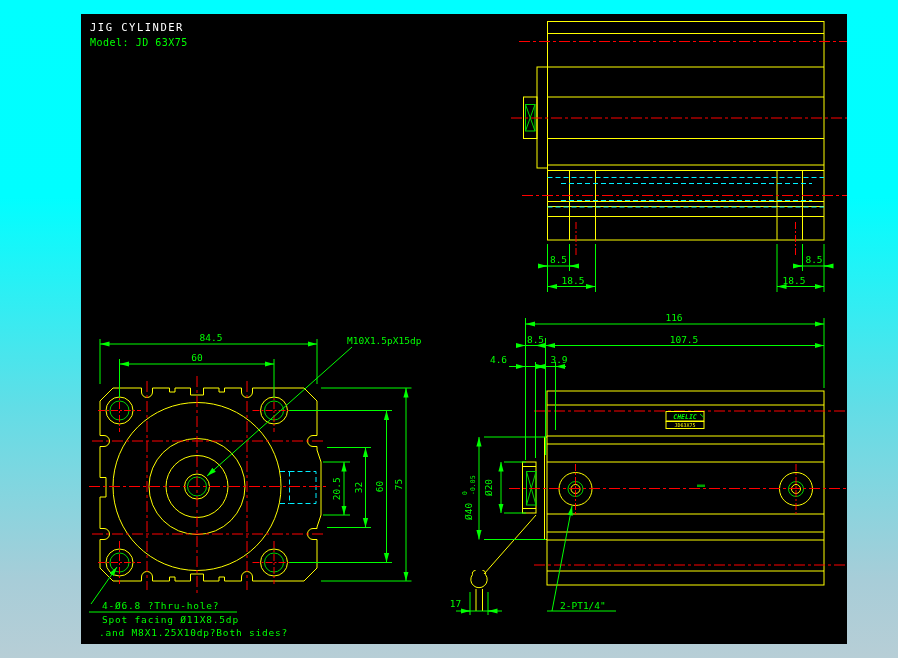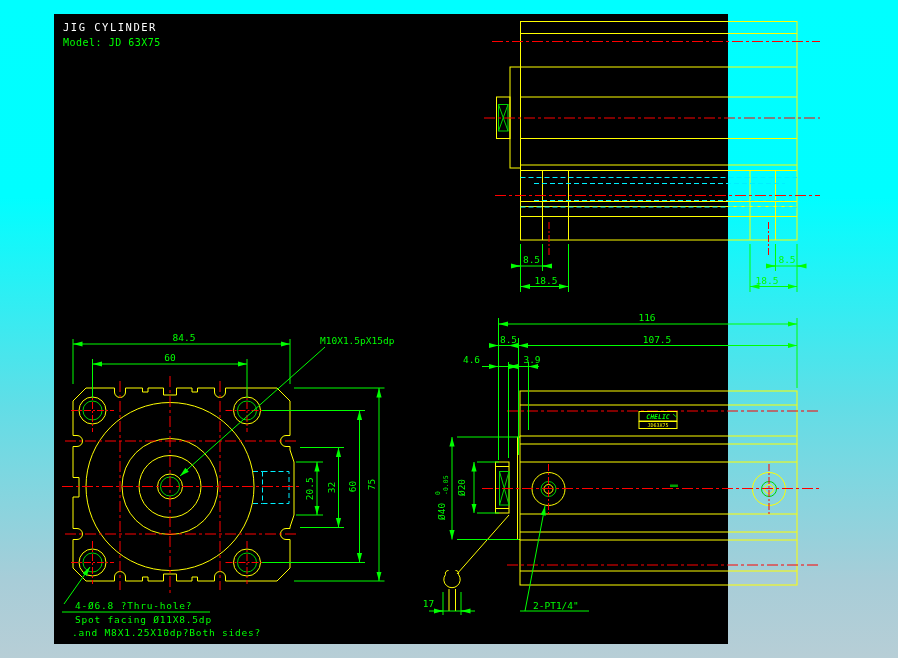--- a/index.html
+++ b/index.html
@@ -1,21 +1,21 @@
 <!DOCTYPE html>
 <html><head>
 <meta charset="utf-8">
 <style>
   html,body{margin:0;padding:0;}
   body{
     width:898px;height:658px;overflow:hidden;position:relative;
     background:linear-gradient(180deg,#00ffff 0%,#00feff 30%,#62dde6 62%,#a7cdd8 88%,#b7ced6 100%);
     font-family:"DejaVu Sans Mono",monospace;
   }
-  #canvas{position:absolute;left:54px;top:14px;width:674px;height:630px;background:#000;}
+  #canvas{position:absolute;left:81px;top:14px;width:766px;height:630px;background:#000;}
   svg{position:absolute;left:0;top:0;}
   .y{stroke:#ffff00;fill:none;stroke-width:1;}
   .gl{stroke:#00ff00;fill:none;stroke-width:1;}
   .gn{stroke:#00d400;fill:none;stroke-width:1;}
   .r{stroke:#ff0000;fill:none;stroke-width:1;stroke-dasharray:11 3 3 3;}
   .rs{stroke:#ff0000;fill:none;stroke-width:1;stroke-dasharray:7 2 2 2;}
   .c{stroke:#00f0ff;fill:none;stroke-width:1;stroke-dasharray:5 3;}
   text{user-select:none;}
   .gt{fill:#00ff00;font-size:9.5px;font-family:"DejaVu Sans Mono",monospace;}
   .gts{fill:#00ff00;font-size:6.5px;font-family:"DejaVu Sans Mono",monospace;}

